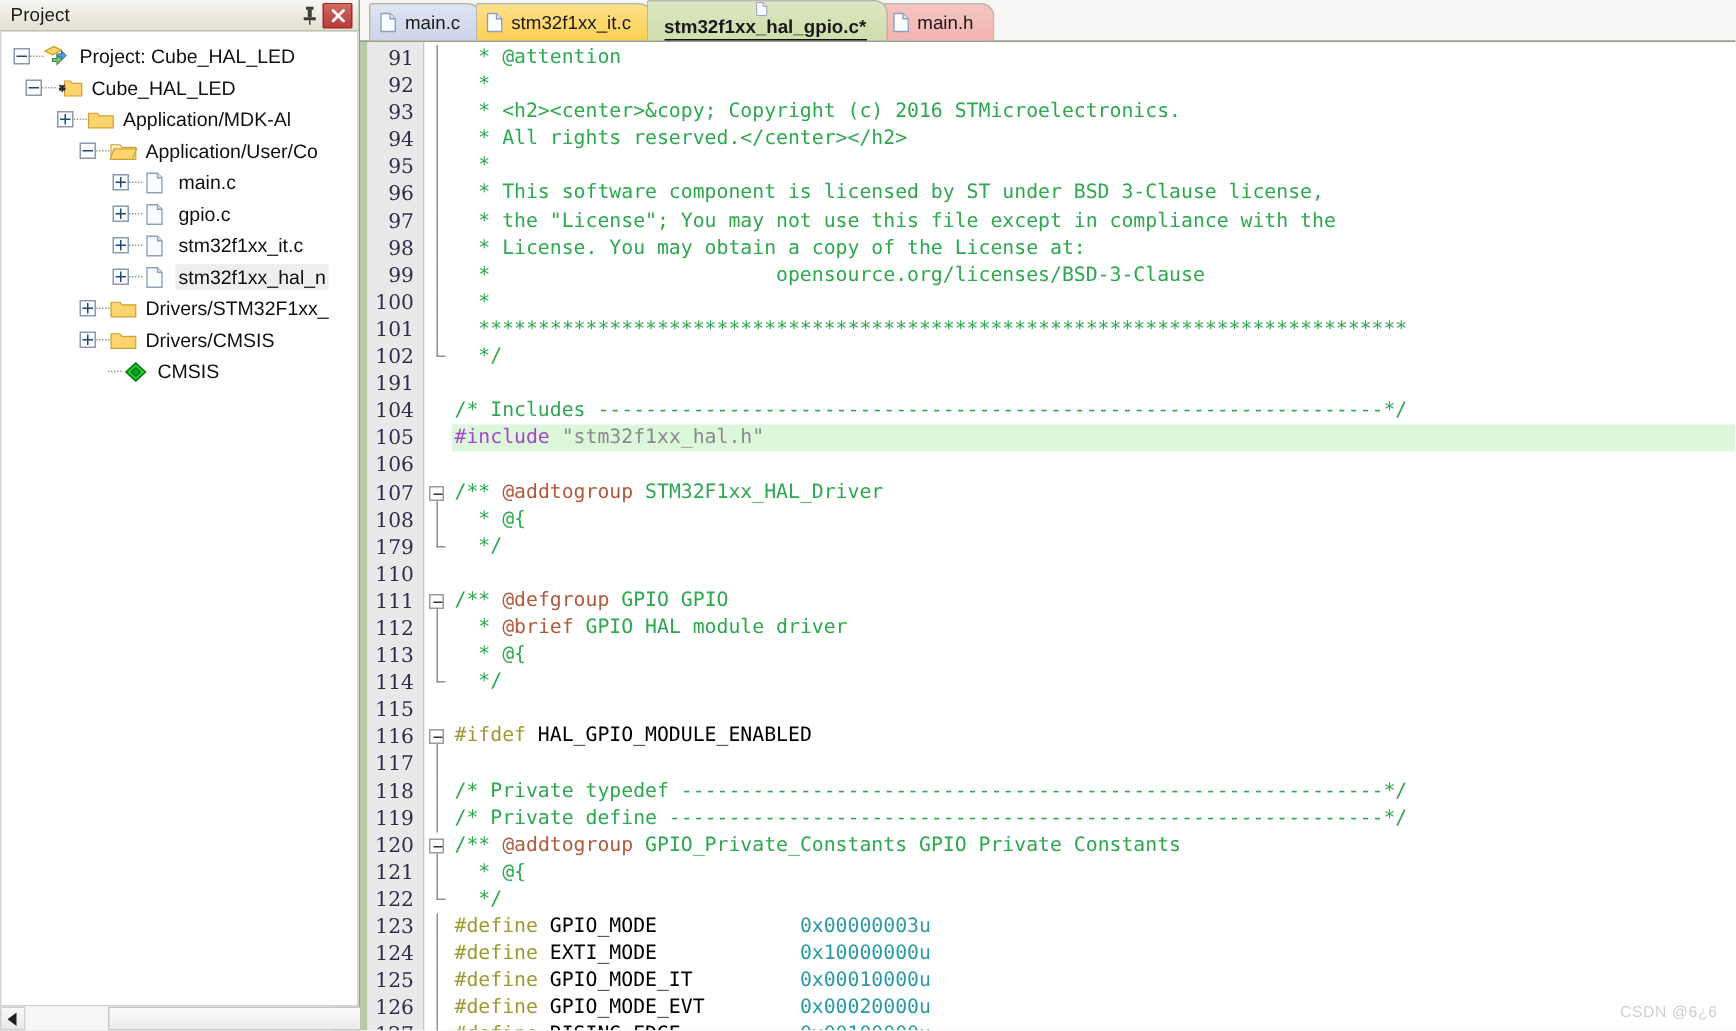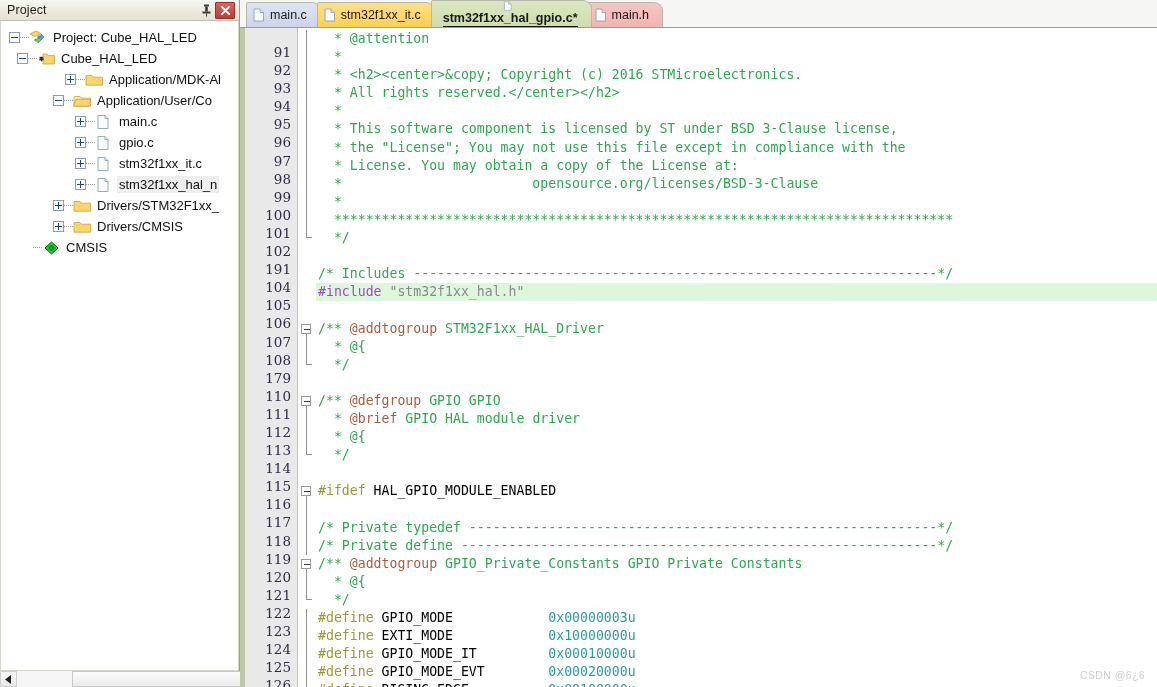--- a/index.html
+++ b/index.html
@@ -185,26 +185,26 @@
     font-family: "DejaVu Sans Mono", "Liberation Mono", monospace;
     font-size: 13.2px;
     line-height: 18.1px;
   }
   .leftstrip {
     width: 5px;
     background: #b9c9a6;
     flex: 0 0 auto;
   }
   .gutter {
-    width: 53px;
+    width: 38px;
     background: #e9e9e9;
     border-right: 1px solid #c4c4c4;
     flex: 0 0 auto;
     text-align: right;
-    padding-top: 15px;
+    padding-top: 2px;
     color: #2d2d4a;
     font-family: "DejaVu Serif", serif;
     font-size: 13.5px;
     line-height: 18.1px;
   }
   .gutter div { padding-right: 6px; }
   .foldcol {
     width: 18px;
     flex: 0 0 auto;
     background: #ffffff;
@@ -315,21 +315,21 @@
             <g fill="#2b2b2b">
               <rect x="2.2" y="7.4" width="4.6" height="1.1"></rect>
               <rect x="3.9" y="5.7" width="1.1" height="4.6"></rect>
               <path d="M2.6 5.8 l3.6 3.6 M6.2 5.8 l-3.6 3.6" stroke="#2b2b2b" stroke-width="1.1"></path>
             </g>
           </svg>
         </span>
         <span class="lbl">Cube_HAL_LED</span>
       </div>
 
-      <div class="tnode" style="padding-left:64px">
+      <div class="tnode" style="padding-left:37px">
         <span class="expander plus"></span>
         <span class="dotted"></span>
         <span class="ico">
           <svg width="20" height="16" viewBox="0 0 20 16">
             <path d="M1 3.5 h6 l1.3 1.7 h9.2 v8 h-16.5 z" fill="#fbd46b" stroke="#cfa03a" stroke-width=".8"></path>
           </svg>
         </span>
         <span class="lbl">Application/MDK-Al</span>
       </div>
 
@@ -408,21 +408,21 @@
         <span class="expander plus"></span>
         <span class="dotted"></span>
         <span class="ico">
           <svg width="20" height="16" viewBox="0 0 20 16">
             <path d="M1 3.5 h6 l1.3 1.7 h9.2 v8 h-16.5 z" fill="#fbd46b" stroke="#cfa03a" stroke-width=".8"></path>
           </svg>
         </span>
         <span class="lbl">Drivers/CMSIS</span>
       </div>
 
-      <div class="tnode" style="padding-left:21px">
+      <div class="tnode" style="padding-left:60px">
         <span class="expander none"></span>
         <span class="dotted"></span>
         <span class="ico">
           <svg width="20" height="16" viewBox="0 0 20 16">
             <path d="M9.5 2 L16 8 L9.5 14 L3 8 Z" fill="#17d02a" stroke="#0a6b14" stroke-width="1"></path>
             <path d="M9.5 5 L12.5 8 L9.5 11 L6.5 8 Z" fill="#0aa81c" stroke="#0a6b14" stroke-width=".8"></path>
           </svg>
         </span>
         <span class="lbl">CMSIS</span>
       </div>

